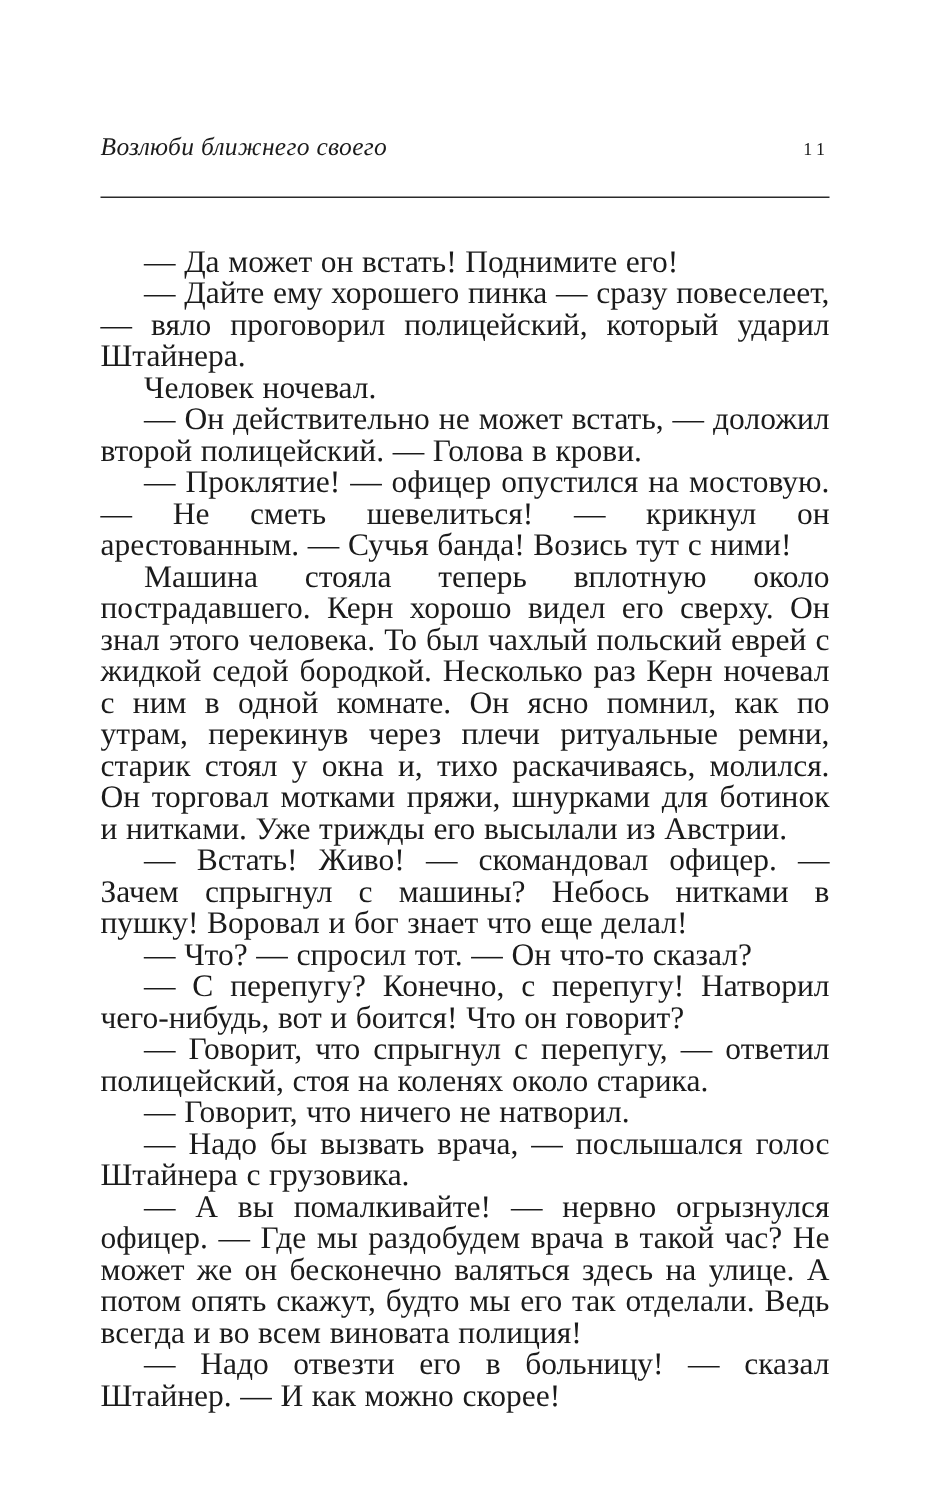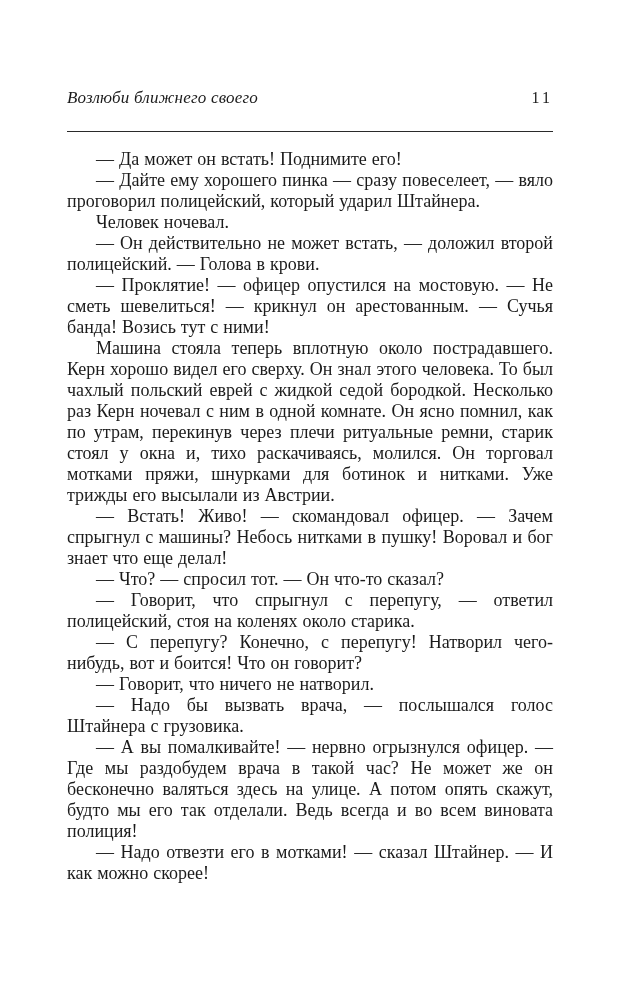--- a/index.html
+++ b/index.html
@@ -29,26 +29,26 @@
       align-items: baseline;
       font-size: 17px;
       padding-bottom: 23px;
       border-bottom: 1.2px solid #2a2a2a;
     }
     .running-header .title {
       font-style: italic;
       letter-spacing: 0.2px;
     }
     .running-header .page-num {
-      font-size: 16px;
+      font-size: 12px;
       letter-spacing: 3px;
     }
     .body-text {
-      margin-top: 17px;
-      font-size: 18px;
+      margin-top: 32px;
+      font-size: 21px;
       line-height: 21px;
       text-align: justify;
       hyphens: auto;
       -webkit-hyphens: auto;
       word-spacing: 0.5px;
     }
     .body-text p {
       margin: 0;
       text-indent: 29px;
     }
@@ -66,22 +66,22 @@
 
     <div class="body-text">
       <p>— Да может он встать! Поднимите его!</p>
       <p>— Дайте ему хорошего пинка — сразу повеселеет, — вяло проговорил полицейский, который ударил Штайнера.</p>
       <p>Человек ночевал.</p>
       <p>— Он действительно не может встать, — доложил второй полицейский. — Голова в крови.</p>
       <p>— Проклятие! — офицер опустился на мостовую. — Не сметь шевелиться! — крикнул он арестованным. — Сучья банда! Возись тут с ними!</p>
       <p>Машина стояла теперь вплотную около пострадавшего. Керн хорошо видел его сверху. Он знал этого человека. То был чахлый польский еврей с жидкой седой бородкой. Несколько раз Керн ночевал с ним в одной комнате. Он ясно помнил, как по утрам, перекинув через плечи ритуальные ремни, старик стоял у окна и, тихо раскачиваясь, молился. Он торговал мотками пряжи, шнурками для ботинок и нитками. Уже трижды его высылали из Австрии.</p>
       <p>— Встать! Живо! — скомандовал офицер. — Зачем спрыгнул с машины? Небось нитками в пушку! Воровал и бог знает что еще делал!</p>
       <p>— Что? — спросил тот. — Он что-то сказал?</p>
+      <p>— С перепугу? Конечно, с перепугу! Натворил чего-нибудь, вот и боится! Что он говорит?</p>
       <p>— Говорит, что спрыгнул с перепугу, — ответил полицейский, стоя на коленях около старика.</p>
-      <p>— С перепугу? Конечно, с перепугу! Натворил чего-нибудь, вот и боится! Что он говорит?</p>
       <p>— Говорит, что ничего не натворил.</p>
       <p>— Надо бы вызвать врача, — послышался голос Штайнера с грузовика.</p>
       <p>— А вы помалкивайте! — нервно огрызнулся офицер. — Где мы раздобудем врача в такой час? Не может же он бесконечно валяться здесь на улице. А потом опять скажут, будто мы его так отделали. Ведь всегда и во всем виновата полиция!</p>
-      <p>— Надо отвезти его в мотками! — сказал Штайнер. — И как можно скорее!</p>
+      <p>— Надо отвезти его в больницу! — сказал Штайнер. — И как можно скорее!</p>
     </div>
 
   </div>
 </div>
 
 </body></html>

